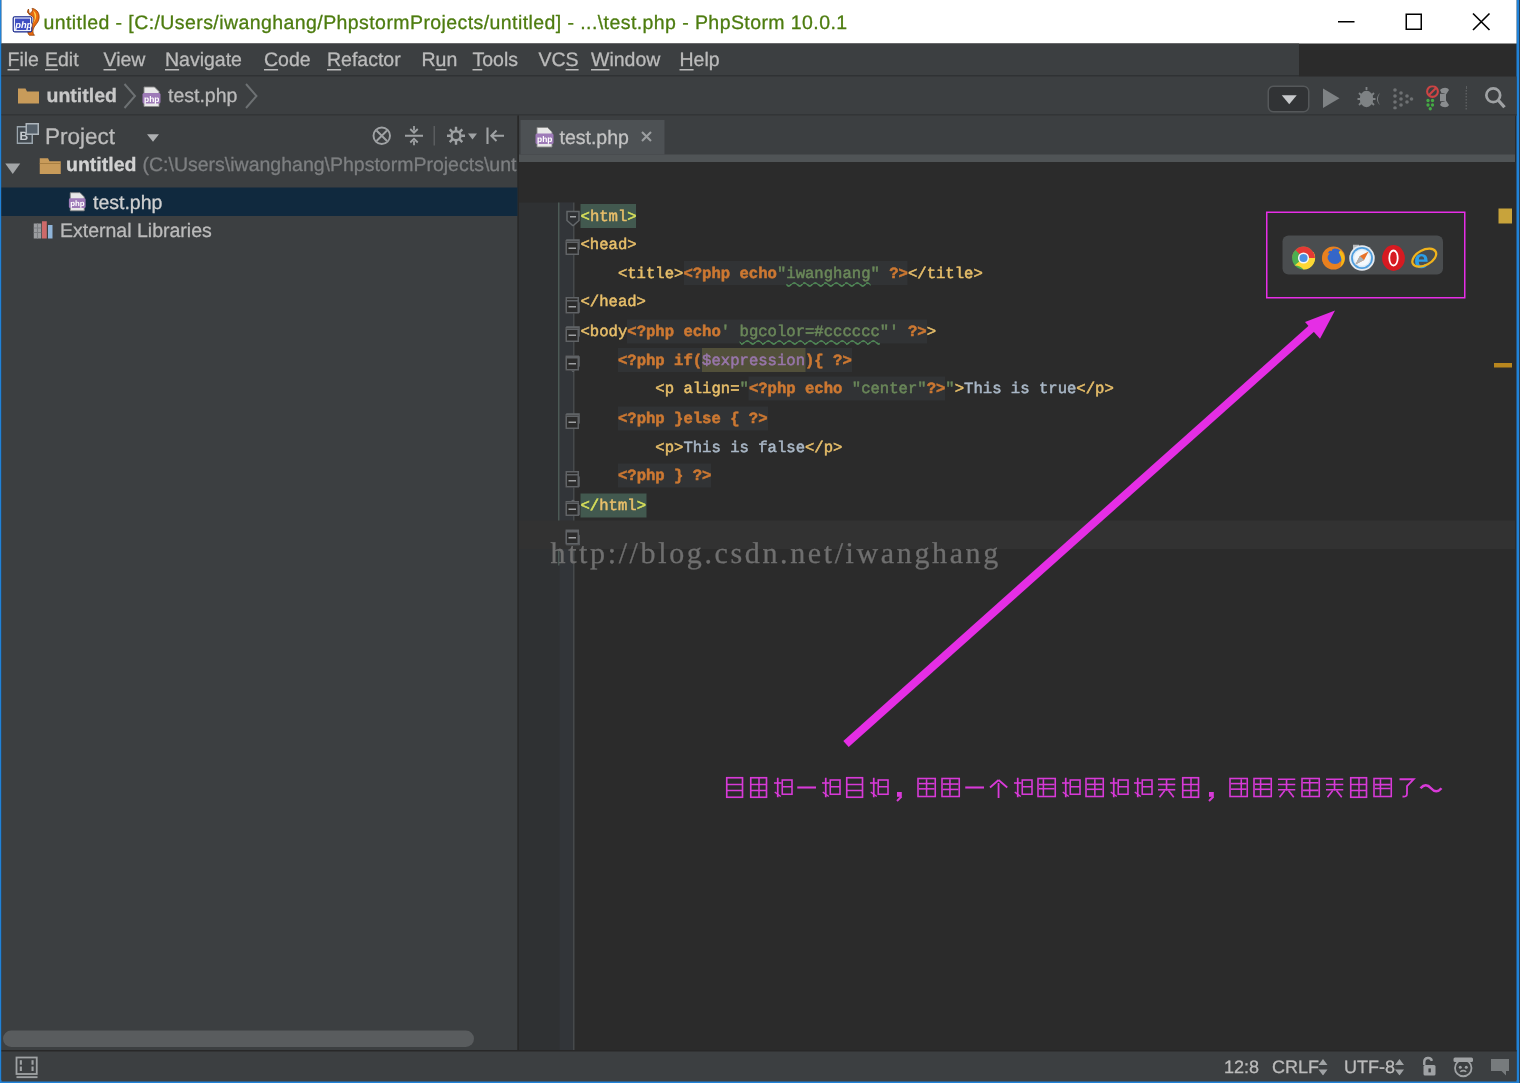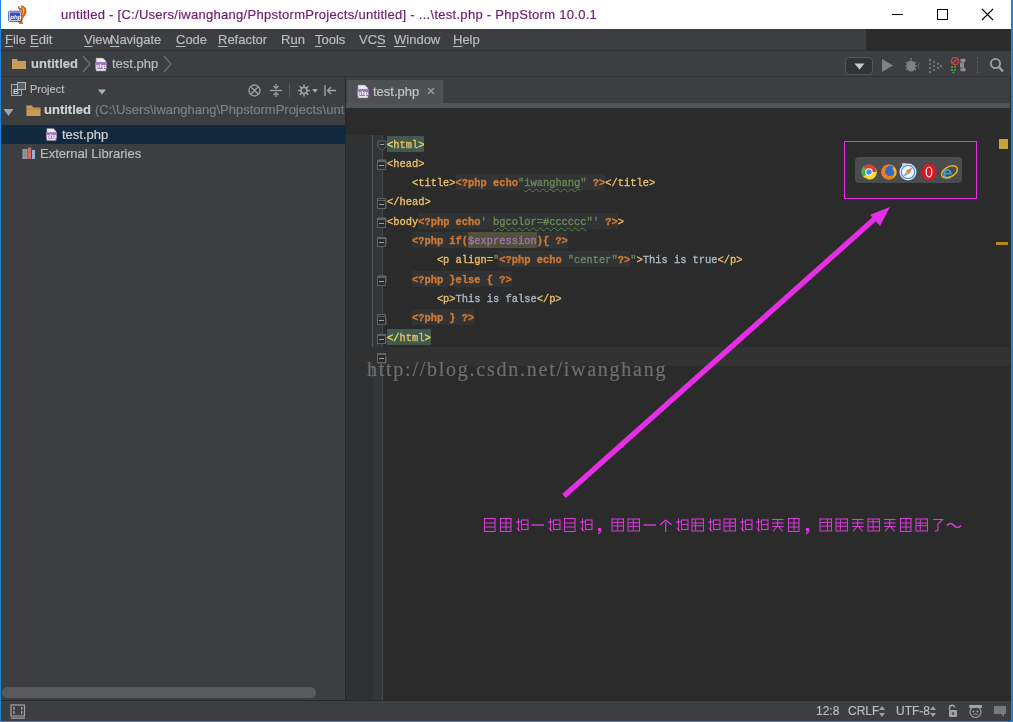--- a/index.html
+++ b/index.html
@@ -3,21 +3,21 @@
 <meta charset="utf-8">
 <style>
   * { margin:0; padding:0; box-sizing:border-box; }
   html,body { width:1013px; height:722px; overflow:hidden; }
   body { font-family:"Liberation Sans", sans-serif; background:#2b2b2b; position:relative; -webkit-text-stroke:0.2px; }
   .abs { position:absolute; }
   #frame { position:absolute; left:0; top:0; width:1013px; height:722px;
            border-left:1px solid #2082d8; border-right:2px solid #2082d8; border-bottom:2px solid #2082d8; }
   
   #titlebar { position:absolute; left:1px; top:0; width:1010px; height:29px; background:#ffffff; color:#000; }
-  #title-text { position:absolute; left:28px; top:7px; font-size:13px; letter-spacing:0.28px; color:#701a75; white-space:pre;margin-left:32px; }
+  #title-text { position:absolute; left:28px; top:7px; font-size:13px; letter-spacing:0.28px; color:#4d7c0f; white-space:pre; }
   .winbtn { position:absolute; top:0; width:45px; height:29px; }
   
   #menubar { position:absolute; left:1px; top:29px; width:865px; height:22px; background:#3c3f41; border-bottom:1px solid #2f3234; }
   #menubar span.mi { position:absolute; top:3px; font-size:13px; color:#bbbbbb; }
   #menubar u { text-decoration:underline; text-underline-offset:2px; }
   
   #navbar { position:absolute; left:1px; top:51px; width:1010px; height:26px; background:#3c3f41; border-bottom:1px solid #323537; }
   
   #leftpanel { position:absolute; left:1px; top:77px; width:344px; height:623px; background:#3c3f41; }
   #vsep { position:absolute; left:345px; top:77px; width:1px; height:623px; background:#282828; }
@@ -65,21 +65,21 @@
     </svg>
   <svg class="winbtn" style="left:964px" width="45" height="29">
       <path d="M17 9 L28 20 M28 9 L17 20" stroke="#000" stroke-width="1.1"></path>
     </svg>
 </div>
 
 
 <div id="menubar">
   <span class="mi" style="left:4px"><u>F</u>ile</span>
   <span class="mi" style="left:29px"><u>E</u>dit</span>
-  <span class="mi" style="left:83px"><u>V</u>iew</span>
+  <span class="mi" style="left:68px"><u>V</u>iew</span>
   <span class="mi" style="left:109px"><u>N</u>avigate</span>
   <span class="mi" style="left:175px"><u>C</u>ode</span>
   <span class="mi" style="left:217px"><u>R</u>efactor</span>
   <span class="mi" style="left:280px">R<u>u</u>n</span>
   <span class="mi" style="left:314px"><u>T</u>ools</span>
   <span class="mi" style="left:358px">VC<u>S</u></span>
   <span class="mi" style="left:393px"><u>W</u>indow</span>
   <span class="mi" style="left:452px"><u>H</u>elp</span>
 </div>
 
@@ -153,21 +153,21 @@
 
 <div id="leftpanel"></div>
 <div id="vsep"></div>
 
 
 <svg class="abs" style="left:11px;top:82px" width="15" height="15" viewBox="0 0 15 15">
   <rect x="0.5" y="2.5" width="10" height="11" fill="#41484e" stroke="#9aa5ad" stroke-width="1"></rect>
   <text x="2" y="11.5" font-size="8" font-weight="bold" fill="#c7ccd0" font-family="Liberation Sans">B</text>
   <rect x="6.5" y="0.5" width="8" height="7" fill="#55606a" stroke="#aeb6bc" stroke-width="1"></rect>
 </svg>
-<span class="abs" style="left:30px;top:83px;font-size:11px;color:#bbbbbb">Project</span>
+<span class="abs" style="left:30px;top:83px;font-size:15px;color:#bbbbbb">Project</span>
 <svg class="abs" style="left:97px;top:88px" width="10" height="8">
     <path d="M1 1.5 L9 1.5 L5 6.5 Z" fill="#aeb0b2"></path>
   </svg>
 <g id="projicons"></g>
 <svg class="abs" style="left:248px;top:84px" width="13" height="13" viewBox="0 0 13 13">
   <circle cx="6.5" cy="6.5" r="5.5" fill="none" stroke="#9fa2a4" stroke-width="1.3"></circle>
   <path d="M3 3 L10 10 M10 3 L3 10" stroke="#9fa2a4" stroke-width="1.3"></path>
 </svg>
 <svg class="abs" style="left:269px;top:84px" width="14" height="13" viewBox="0 0 14 13">
   <path d="M1 6.5 L13 6.5" stroke="#9fa2a4" stroke-width="1.3"></path>

